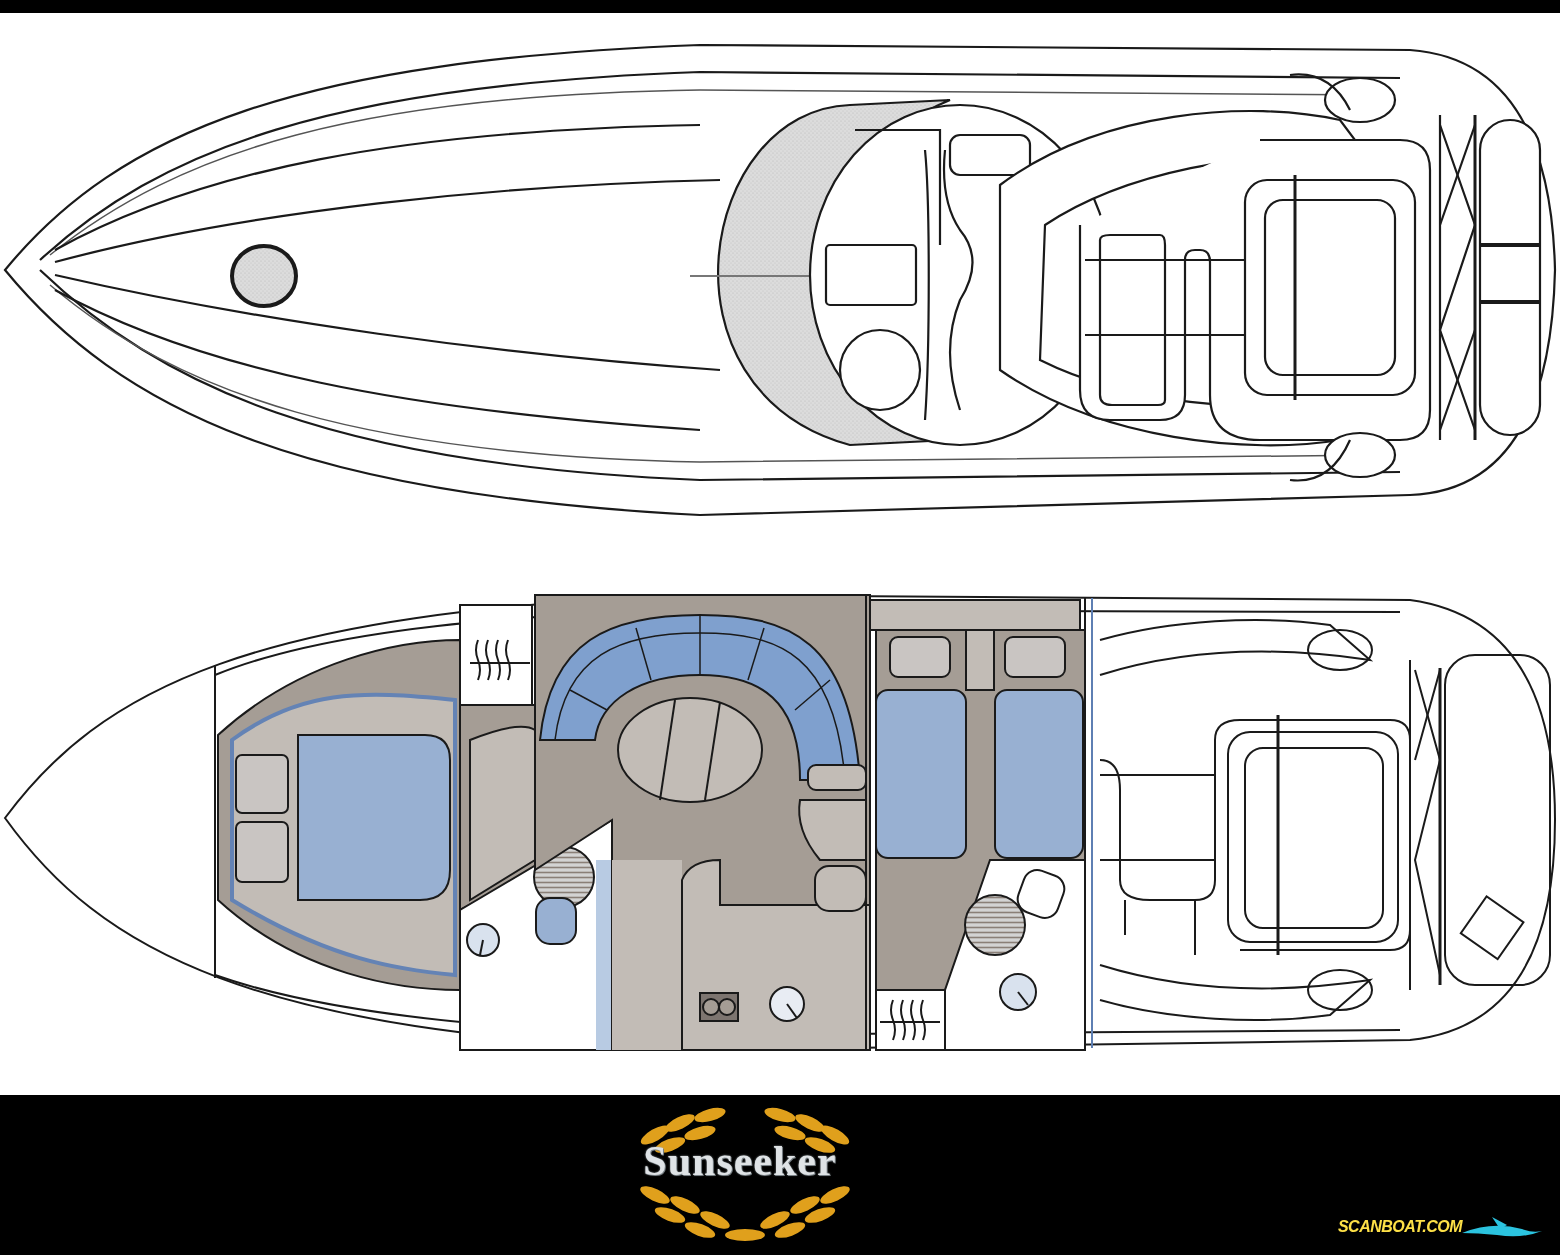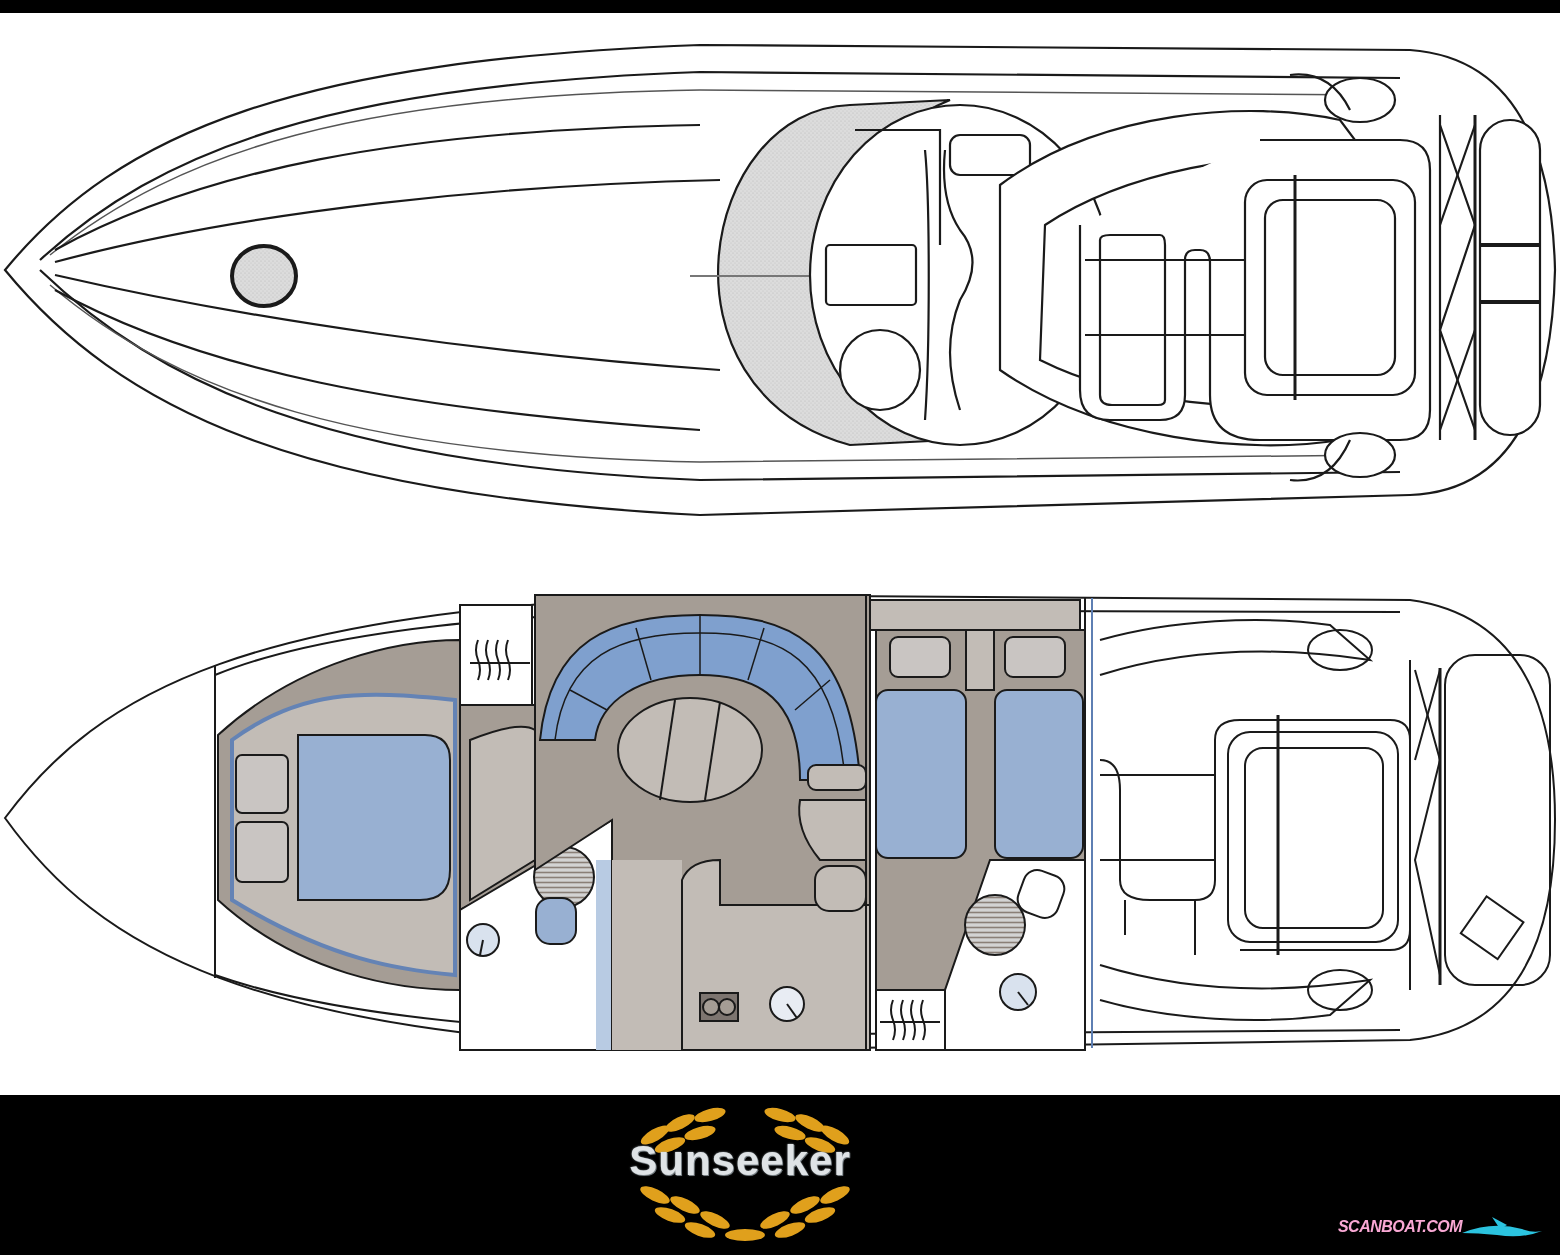--- a/index.html
+++ b/index.html
@@ -1,25 +1,25 @@
 <!DOCTYPE html>
 <html><head>
 <meta charset="utf-8">
 <style>
   html, body { margin: 0; padding: 0; background: #ffffff; }
   body { width: 1560px; height: 1255px; position: relative; overflow: hidden; font-family: "Liberation Sans", sans-serif; }
   .top-bar { position: absolute; left: 0; top: 0; width: 1560px; height: 13px; background: #000; }
   .canvas { position: absolute; left: 0; top: 13px; width: 1560px; height: 1082px; }
   .footer { position: absolute; left: 0; top: 1095px; width: 1560px; height: 160px; background: #000; }
   .brand { position: absolute; left: 600px; top: 42px; width: 280px; text-align: center;
-           font-family: Liberation Sans, sans-serif; font-weight: bold; font-size: 42px; letter-spacing: 1px;
+           font-family: Liberation Serif, serif; font-weight: bold; font-size: 42px; letter-spacing: 1px;
            color: #dfe3e6; text-shadow: 0 0 2px #9aa3a8, 1px 1px 0 #6c7479; }
   .watermark { position: absolute; right: 18px; bottom: 14px; display: flex; align-items: center; }
   .watermark-text { font-family: "Liberation Sans", sans-serif; font-style: italic; font-weight: bold;
-                    font-size: 16px; color: #f9a8d4; letter-spacing: -0.5px; }
+                    font-size: 16px; color: #fde047; letter-spacing: -0.5px; }
   svg { display: block; }
 </style>
 </head>
 <body>
 
 <div class="top-bar"></div>
 
 <div class="canvas">
 <svg width="1560" height="1082" viewBox="0 13 1560 1082" xmlns="http://www.w3.org/2000/svg">
   <defs>

